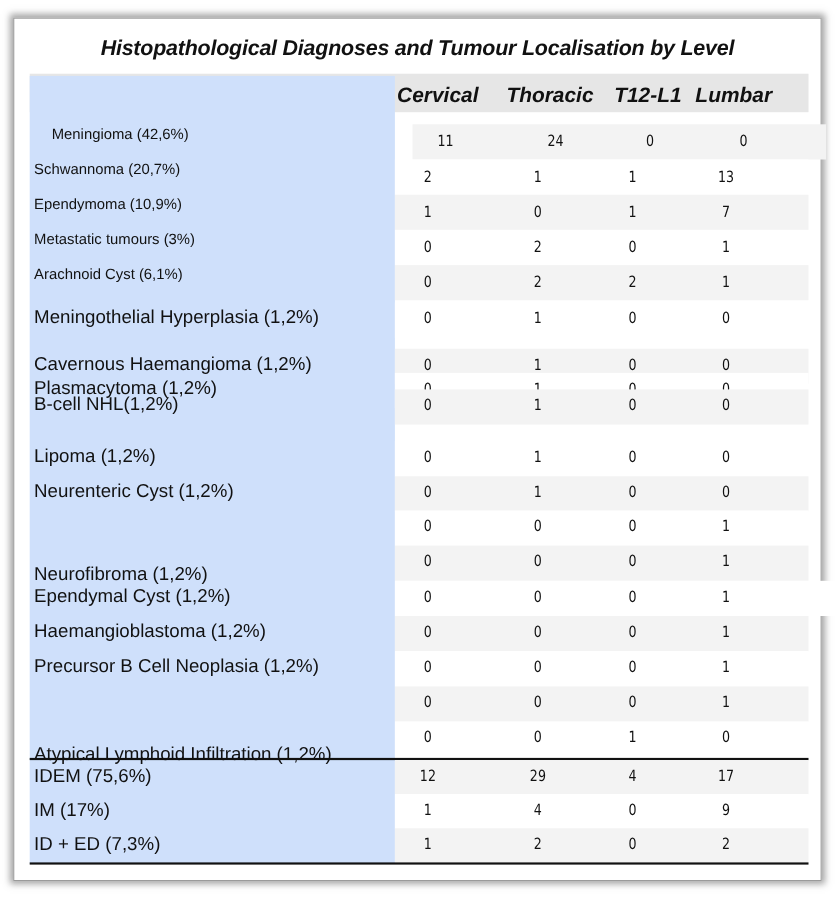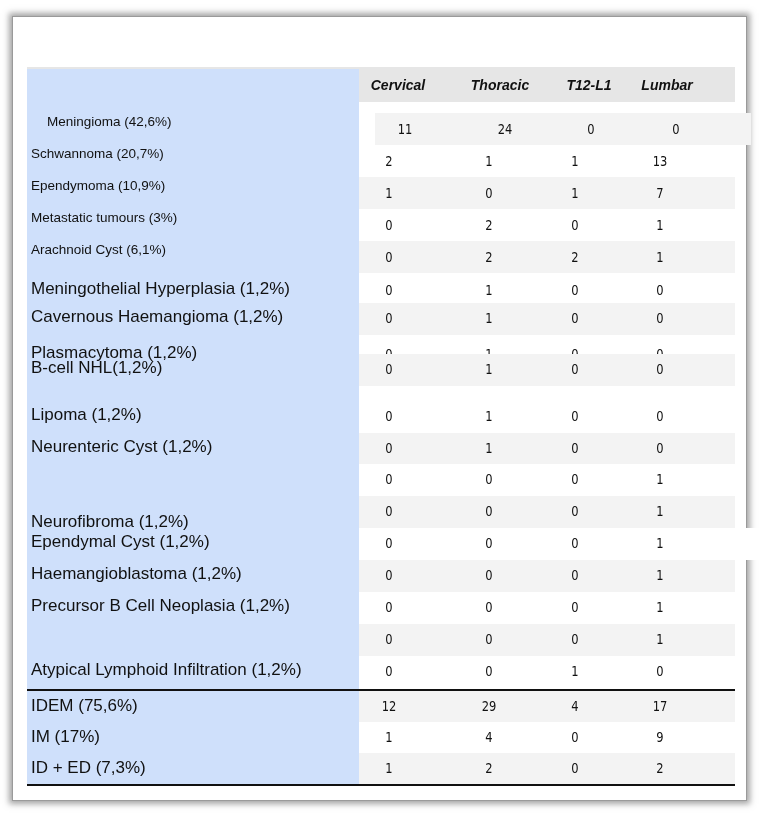--- a/index.html
+++ b/index.html
@@ -22,21 +22,21 @@
   .left-band {
     position: absolute; left: 14px; top: 52px; width: 332px; height: 716px;
     background: #cfe0fb;
   }
   .header-band {
     position: absolute; left: 14px; top: 50px; width: 708px; height: 35px;
     background: #e6e6e6;
   }
   .col-header {
     position: absolute; top: 60px; font-weight: bold; font-style: italic;
-    font-size: 14px; color: #111; text-align: center; width: 90px;
+    font-size: 19px; color: #111; text-align: center; width: 90px;
   }
   .row {
     position: absolute; left: 14px; width: 708px;
   }
   .row .lbl {
     position: absolute; left: 4px; color: #111; white-space: nowrap;
   }
   .row .vals {
     position: absolute; left: 332px; top: 0; right: 0; bottom: 0;
   }
@@ -50,20 +50,21 @@
   .rule {
     position: absolute; left: 14px; width: 708px; height: 2px; background: #111;
   }
   .small .lbl { font-size: 13.5px; }
   .big .lbl { font-size: 17px; }
 </style>
 </head>
 <body>
 
 <div class="frame">
+  <div class="title">Histopathological Diagnoses and Tumour Localisation by Level</div>
   <div class="header-band"></div>
   <div class="left-band"></div>
 
   <div class="col-header" style="left:340px">Cervical</div>
   <div class="col-header" style="left:442px">Thoracic</div>
   <div class="col-header" style="left:531px">T12-L1</div>
   <div class="col-header" style="left:609px">Lumbar</div>
 
   <div id="rows">
       <div class="row small" style="top: 96px; height: 32px; margin-left: 16px;">
@@ -113,21 +114,21 @@
       </div>
       <div class="row big" style="top: 258px; height: 32px;">
         <div class="lbl" style="top: 4px;">Meningothelial Hyperplasia (1,2%)</div>
         <div class="vals white">
           <div class="cell" style="left: 0px; top: 7px;">0</div>
           <div class="cell" style="left: 100px; top: 7px;">1</div>
           <div class="cell" style="left: 186px; top: 7px;">0</div>
           <div class="cell" style="left: 271px; top: 7px;">0</div>
         </div>
       </div>
-      <div class="row big" style="top: 286px; height: 32px;">
+      <div class="row big" style="top: 300px; height: 32px;">
         <div class="lbl" style="top: 4px;">Cavernous Haemangioma (1,2%)</div>
         <div class="vals alt">
           <div class="cell" style="left: 0px; top: 7px;">0</div>
           <div class="cell" style="left: 100px; top: 7px;">1</div>
           <div class="cell" style="left: 186px; top: 7px;">0</div>
           <div class="cell" style="left: 271px; top: 7px;">0</div>
         </div>
       </div>
       <div class="row big" style="top: 322px; height: 32px;">
         <div class="lbl" style="top: 4px;">Plasmacytoma (1,2%)</div>
@@ -211,21 +212,21 @@
       </div>
       <div class="row big" style="top: 607px; height: 32px;">
         <div class="vals alt">
           <div class="cell" style="left: 0px; top: 7px;">0</div>
           <div class="cell" style="left: 100px; top: 7px;">0</div>
           <div class="cell" style="left: 186px; top: 7px;">0</div>
           <div class="cell" style="left: 271px; top: 7px;">1</div>
         </div>
       </div>
       <div class="row big" style="top: 639px; height: 32px;">
-        <div class="lbl" style="top: 4px;">Atypical Lymphoid Infiltration (1,2%)</div>
+        <div class="lbl" style="top: 20px;">Atypical Lymphoid Infiltration (1,2%)</div>
         <div class="vals white">
           <div class="cell" style="left: 0px; top: 7px;">0</div>
           <div class="cell" style="left: 100px; top: 7px;">0</div>
           <div class="cell" style="left: 186px; top: 7px;">1</div>
           <div class="cell" style="left: 271px; top: 7px;">0</div>
         </div>
       </div>
       <div class="rule" style="top: 672px;"></div>
       <div class="row big" style="top: 674px; height: 31px;">
         <div class="lbl" style="top: 5px;">IDEM (75,6%)</div>

